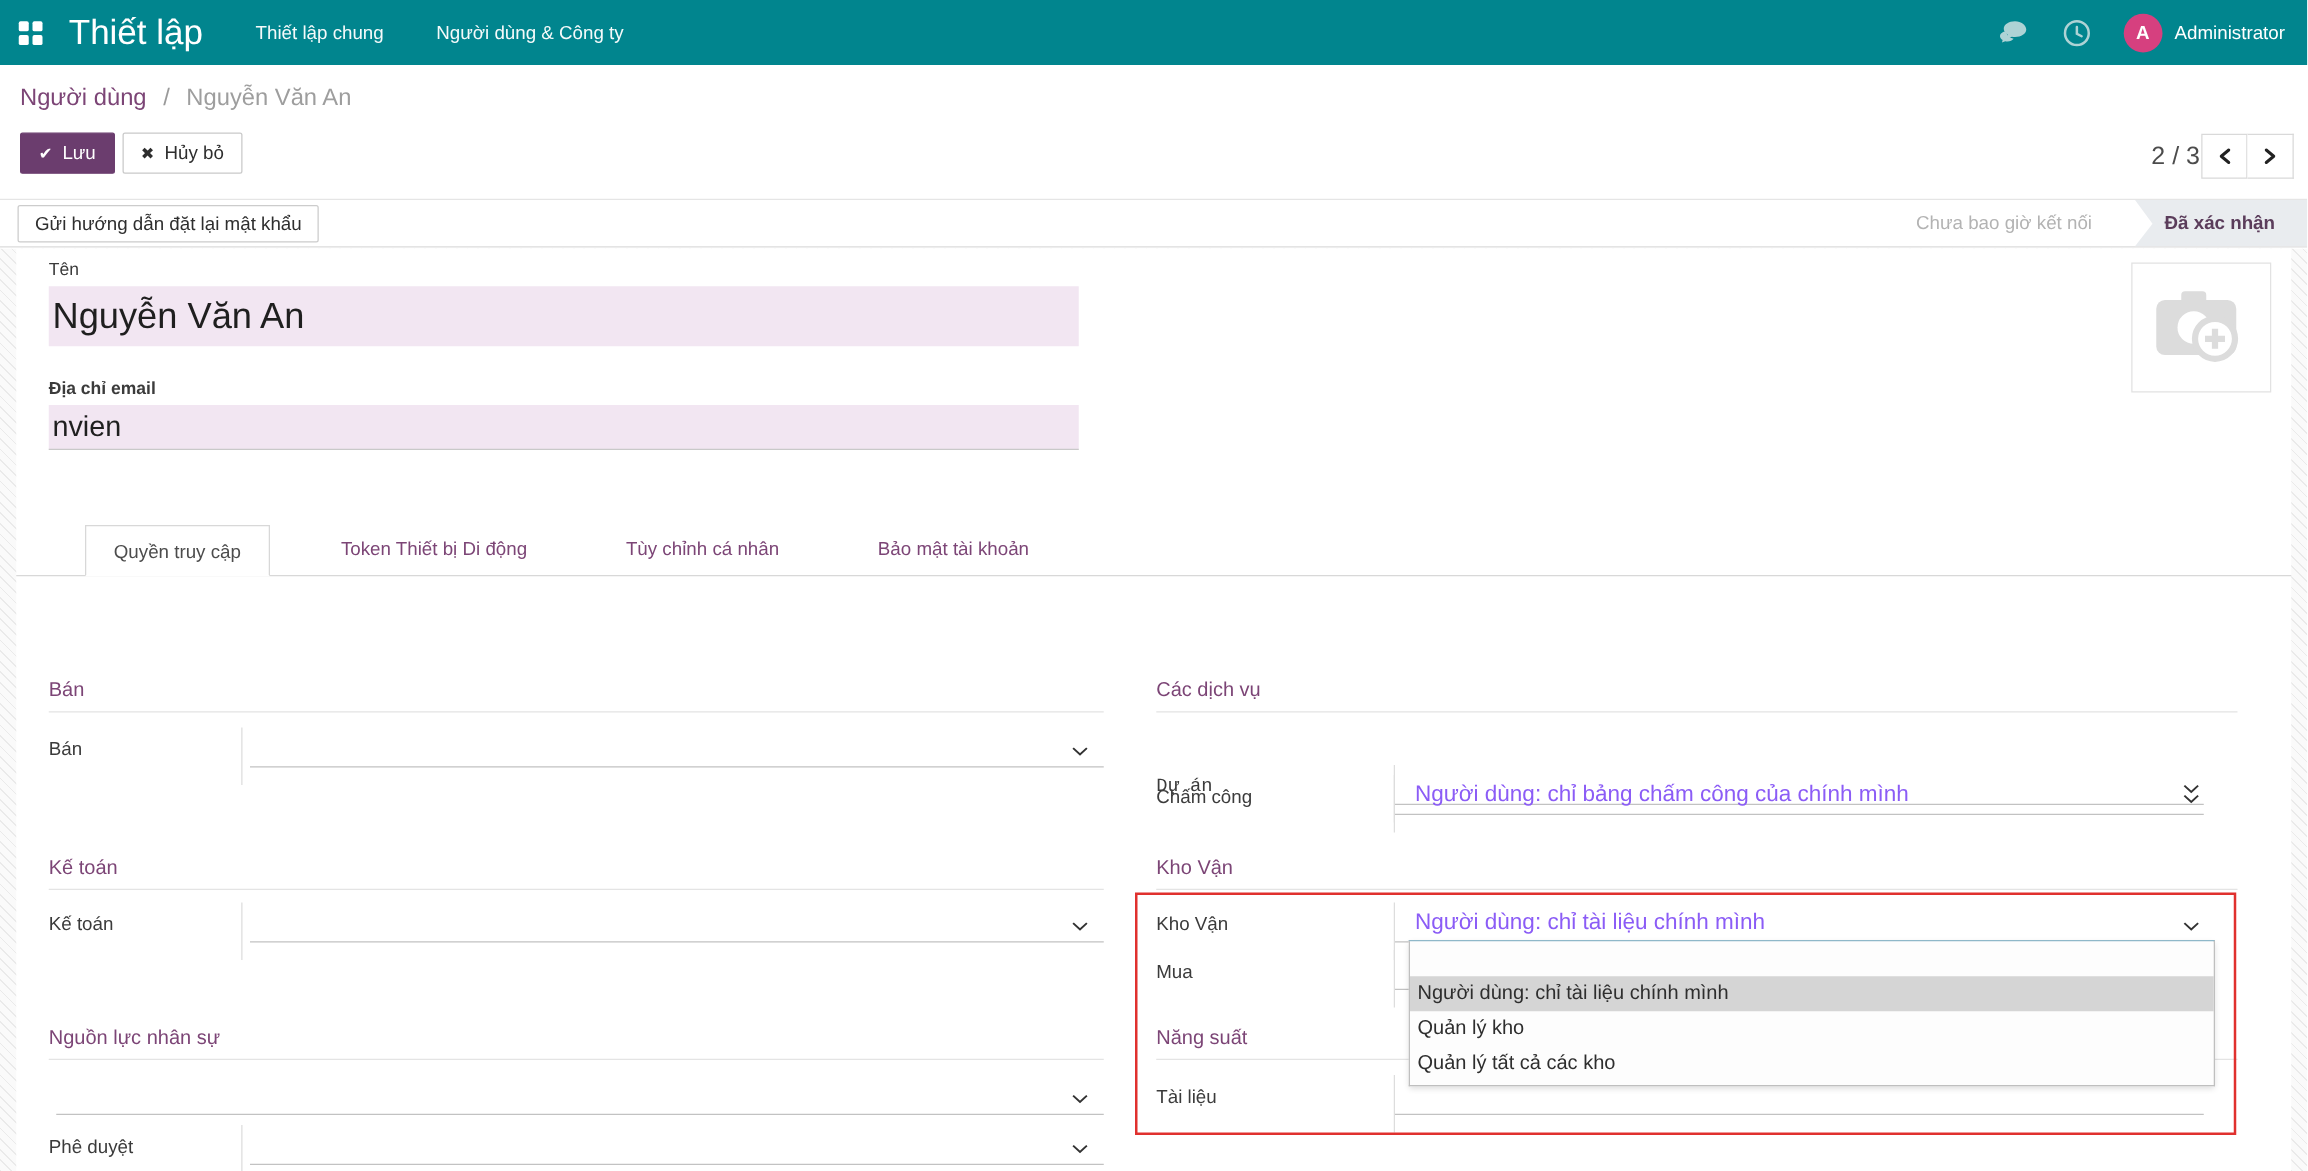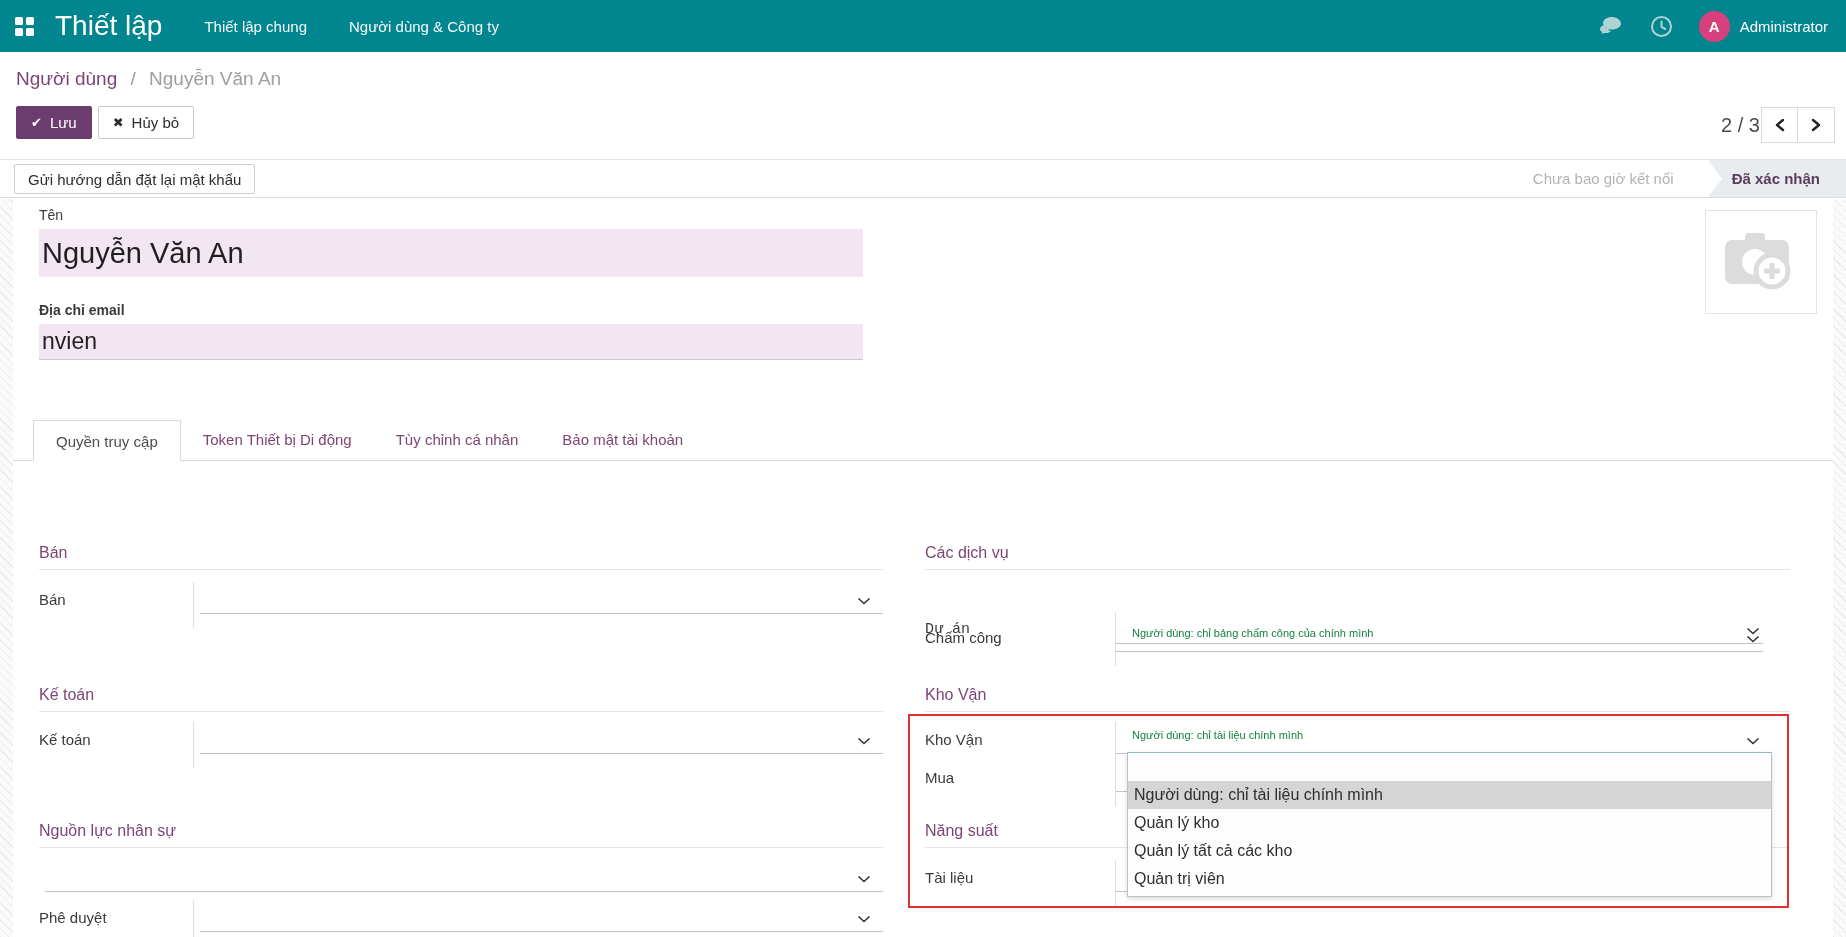--- a/index.html
+++ b/index.html
@@ -62,37 +62,37 @@
                display:flex; align-items:center; padding-left:3px; cursor:text; }
   .name-input { top:229px; height:48px; font-size:29px; }
   .email-input { top:324px; height:36px; font-size:23px; border-bottom:1px solid #c9c9c9; }
 
   .photo-box { position:absolute; left:1705px; top:210px; width:112px; height:104px;
                border:1px solid #e2e2e2; display:flex; align-items:center; justify-content:center; cursor:pointer; }
 
   
   .tabs { position:absolute; left:13px; right:13px; top:419px; height:42px; border-bottom:1px solid #d8d8d8;
           display:flex; align-items:flex-end; padding-left:20px; }
-  .tab { height:41px; line-height:41px; padding:0 22px; font-size:15px; cursor:pointer; white-space:nowrap; }
+  .tab { height:41px; line-height:41px; padding:0 22px; font-size:15px; cursor:pointer; white-space:nowrap;margin-left:35px; }
   .tab.active { background:#fff; border:1px solid #d8d8d8; border-bottom:1px solid #fff;
                 margin-bottom:-1px; color:#4c4c4c; }
   .tab.inactive { color:#7c4576; }
 
   
   .sec { position:absolute; font-size:16px; color:#7c4576; padding-bottom:7px; border-bottom:1px solid #e4e4e4; }
   .sec-l { left:39px; width:844px; }
   .sec-r { left:925px; width:865px; }
   .frow { position:absolute; display:flex; height:46px; }
   .frow-l { left:39px; width:844px; }
   .frow-r { left:925px; width:865px; }
   .frow-label { font-size:15px; color:#3b3b3b; padding-top:9px; border-right:1px solid #ddd; height:46px; }
   .frow-l .frow-label { width:155px; }
   .frow-r .frow-label { width:191px; }
   .frow-field { position:relative; flex:1; height:32px; border-bottom:1px solid #c2c2c2;
-                display:flex; align-items:center; padding-bottom:5px; font-size:11px; color:#15803d; cursor:pointer; }
+                display:flex; align-items:flex-end; padding-bottom:5px; font-size:18px; color:#8b5cf6; cursor:pointer; }
   .frow-l .frow-field { margin-left:6px; }
   .frow-r .frow-field { padding-left:16px; margin-right:27px; }
   .chev { position:absolute; bottom:8px; display:flex; }
   .frow-l .chev { right:12px; }
   .frow-r .chev { right:3px; }
 
   
   .dropdown { position:absolute; left:1127px; top:752px; width:645px; background:#fdfdfd;
               border:1px solid #bfbfbf; border-top-color:#8fb8c9; box-shadow:0 2px 5px rgba(0,0,0,.15);
               z-index:5; padding-bottom:3px; }
@@ -299,18 +299,17 @@
     <div class="frow-field">
       <span></span>
     </div>
   </div>
 
   <div class="dropdown">
     <div class="opt"></div>
     <div class="opt selected">Người dùng: chỉ tài liệu chính mình</div>
     <div class="opt">Quản lý kho</div>
     <div class="opt">Quản lý tất cả các kho</div>
-    <div class="opt">Quản trị viên</div>
   </div>
 
   <div class="red-box"></div>
 
 </div>
 
 </body></html>

